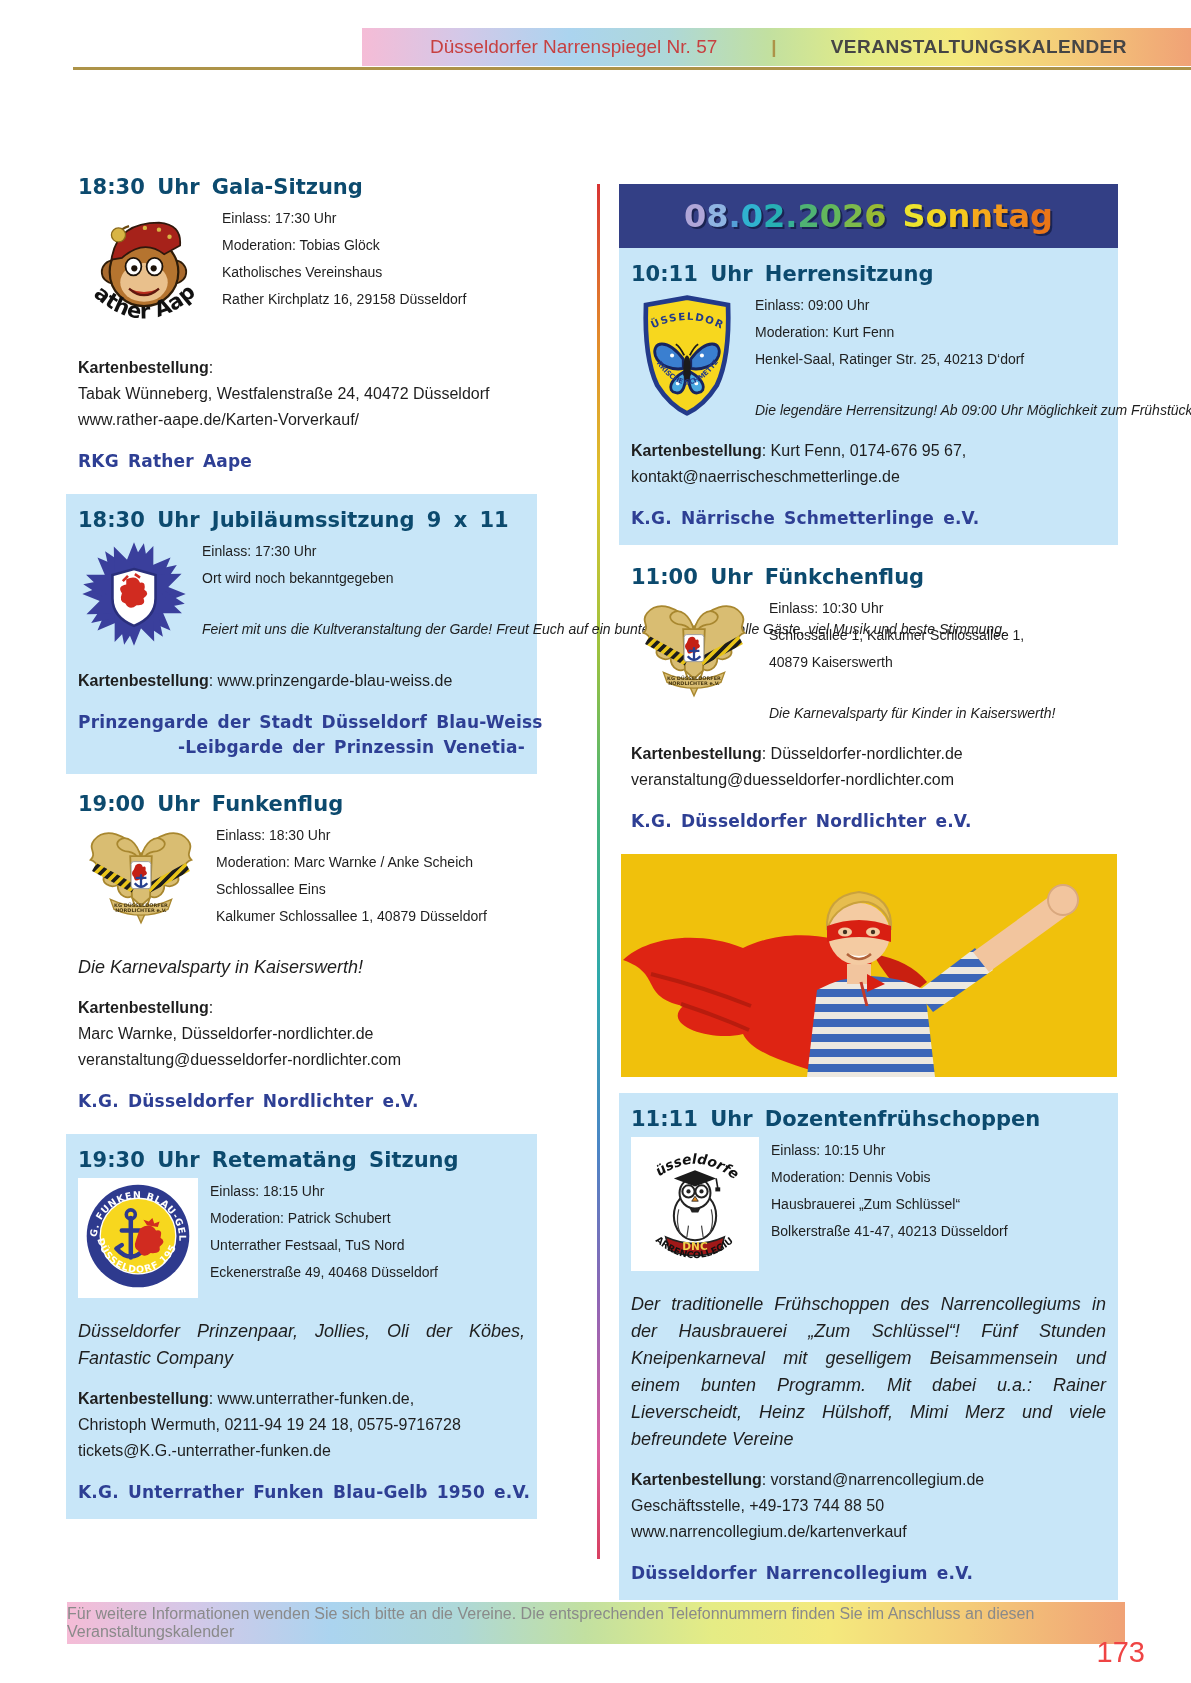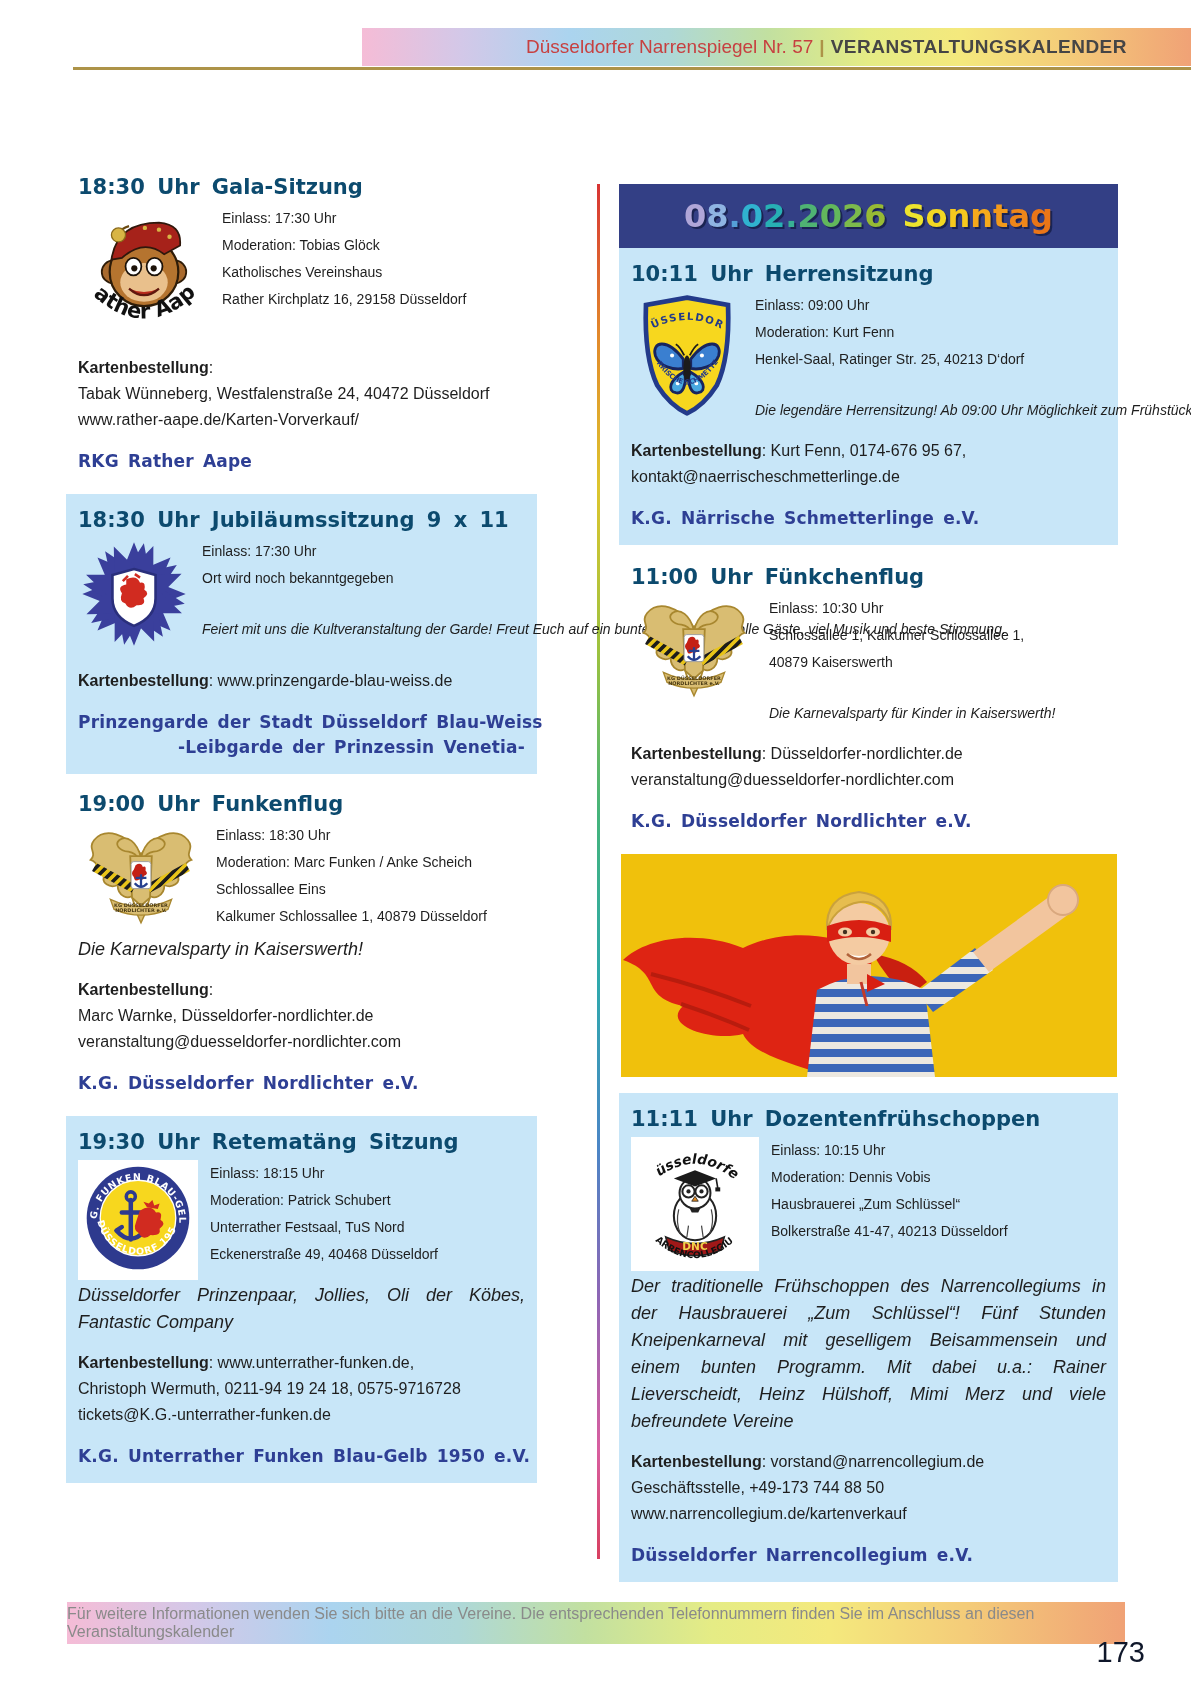--- a/index.html
+++ b/index.html
@@ -14,20 +14,21 @@
     font-family:"Liberation Sans",sans-serif;color:var(--body-text);
     overflow:hidden;
   }
   .rainbow{
     background:linear-gradient(90deg,#f5bcd6 0%,#d3c8e8 12%,#abd4ef 25%,#aed8d8 37%,#c2e0a0 49%,#e5ec85 61%,#f4e97d 72%,#f4cc79 85%,#f0a276 100%);
   }
   .topbar{
     position:absolute;left:362px;top:28px;width:829px;height:38px;
     display:flex;align-items:center;justify-content:flex-end;padding-right:64px;
     font-size:19px;
+    gap:48px;
   }
   .topbar .t-red{color:var(--header-red);}
   .topbar .t-sep{color:var(--gold);font-weight:bold;margin:0 6px;}
   .topbar .t-dark{color:var(--header-dark);font-weight:bold;letter-spacing:.5px;}
   .goldline{position:absolute;left:73px;top:67px;width:1118px;height:3px;background:var(--gold);}
 
   .divider{
     position:absolute;left:597px;top:184px;width:3px;height:1375px;
     background:linear-gradient(180deg,#d83434 0%,#e2892b 11%,#ddc52e 22%,#9cc23f 34%,#44b47c 46%,#2fa9ad 58%,#4b86c6 70%,#8e66b5 81%,#d85fa0 92%,#d84060 100%);
   }
@@ -39,21 +40,21 @@
   .event.highlight{background:var(--light-blue);padding:14px 12px;}
   .ev-title{
     font-family:"DejaVu Sans",sans-serif;font-weight:bold;font-size:21px;
     letter-spacing:0;word-spacing:5px;margin:0 0 6px 0;color:#0c4a6e;white-space:nowrap;
   }
   .ev-row{display:flex;gap:12px;align-items:flex-start;}
   .ev-logo{flex:0 0 auto;}
   .logo-box{background:#fff;padding:4px 6px;}
   .ev-details{flex:1 1 auto;min-width:0;}
   .ev-details p{margin:0;font-size:14px;line-height:27px;white-space:nowrap;}
-  .note{font-style:italic;font-size:18px;line-height:27px;text-align:justify;margin:2px 0 0 0;white-space:normal;}
+  .note{font-style:italic;font-size:18px;line-height:27px;text-align:justify;margin:20px 0 0 0;white-space:normal;}
   .ev-details .note{margin-top:24px;}
   .karten{font-size:16px;line-height:26px;margin:14px 0 0 0;}
   .karten.cont{margin-top:0;}
   .karten b{font-weight:bold;}
   .org{
     font-family:"DejaVu Sans",sans-serif;font-weight:bold;color:var(--org-blue);
     font-size:17px;letter-spacing:.2px;word-spacing:3px;margin:16px 0 0 0;line-height:25px;white-space:nowrap;
   }
   .org.cont{margin-top:0;text-align:right;}
 
@@ -65,21 +66,21 @@
   .banner span span{text-shadow:2px 2px 0 #1a2352;}
 
   .photo-wrap{margin:14px 0 16px 2px;line-height:0;}
 
   .footer-bar{
     position:absolute;left:67px;top:1602px;width:1058px;height:42px;
     display:flex;align-items:center;justify-content:center;
     font-size:16px;color:var(--footer-text);
   }
   .page-num{
-    position:absolute;right:46px;top:1636px;font-size:29px;color:#0f172a;
+    position:absolute;right:46px;top:1636px;font-size:29px;color:#ef4444;
   }
   svg text{font-family:"DejaVu Sans",sans-serif;}
 </style>
 </head>
 <body>
 
 <svg width="0" height="0" style="position:absolute" aria-hidden="true">
   <defs>
     <pattern id="hazard" patternUnits="userSpaceOnUse" width="8" height="8" patternTransform="rotate(45)">
       <rect width="8" height="8" fill="#e8c418"></rect>
@@ -188,21 +189,21 @@
   <section class="event">
     <h3 class="ev-title">19:00 Uhr Funkenflug</h3>
     <div class="ev-row">
       <div class="ev-logo">
         <svg width="126" height="108" viewBox="0 0 140 120">
             <use href="#eagle-def"></use>
           </svg>
       </div>
       <div class="ev-details">
         <p>Einlass: 18:30 Uhr</p>
-        <p>Moderation: Marc Funken / Anke Scheich</p>
+        <p>Moderation: Marc Warnke / Anke Scheich</p>
         <p>Schlossallee Eins</p>
         <p>Kalkumer Schlossallee 1, 40879 Düsseldorf</p>
       </div>
     </div>
     <p class="note">Die Karnevalsparty in Kaiserswerth!</p>
     <p class="karten"><b>Kartenbestellung</b><span>:</span></p>
     <p class="karten cont">Marc Warnke, Düsseldorfer-nordlichter.de</p>
     <p class="karten cont">veranstaltung@duesseldorfer-nordlichter.com</p>
     <p class="org">K.G. Düsseldorfer Nordlichter e.V.</p>
   </section>

